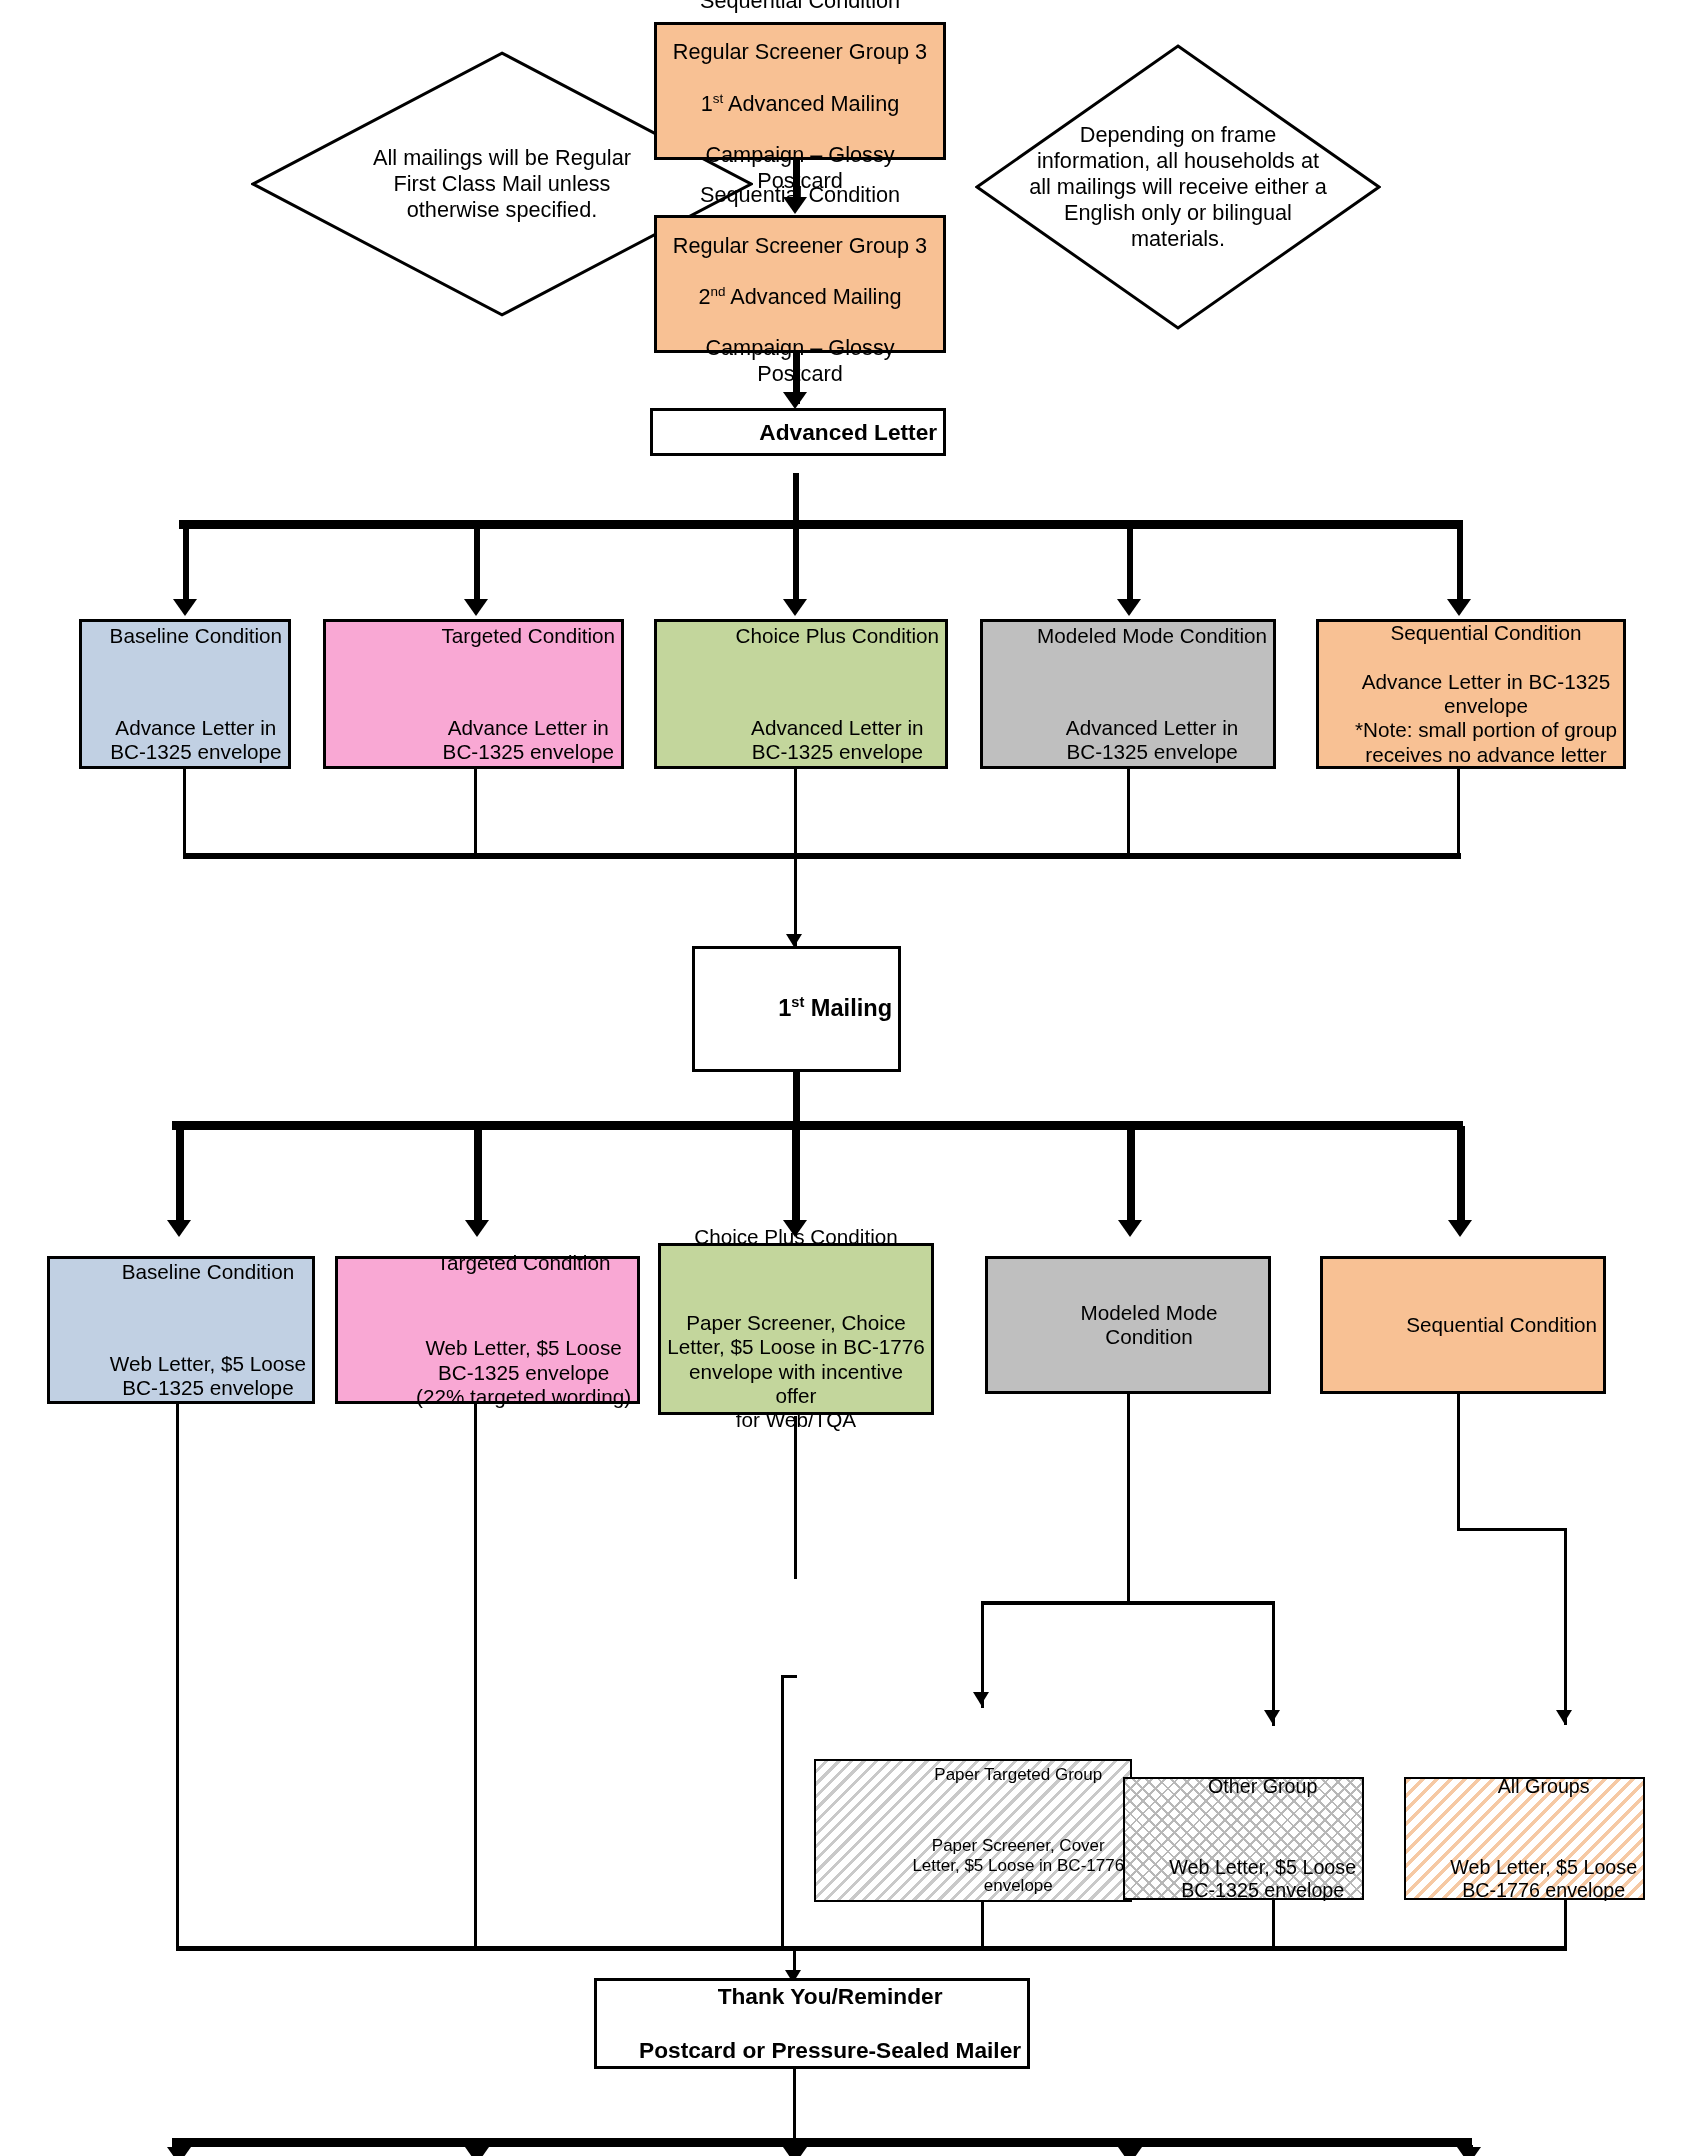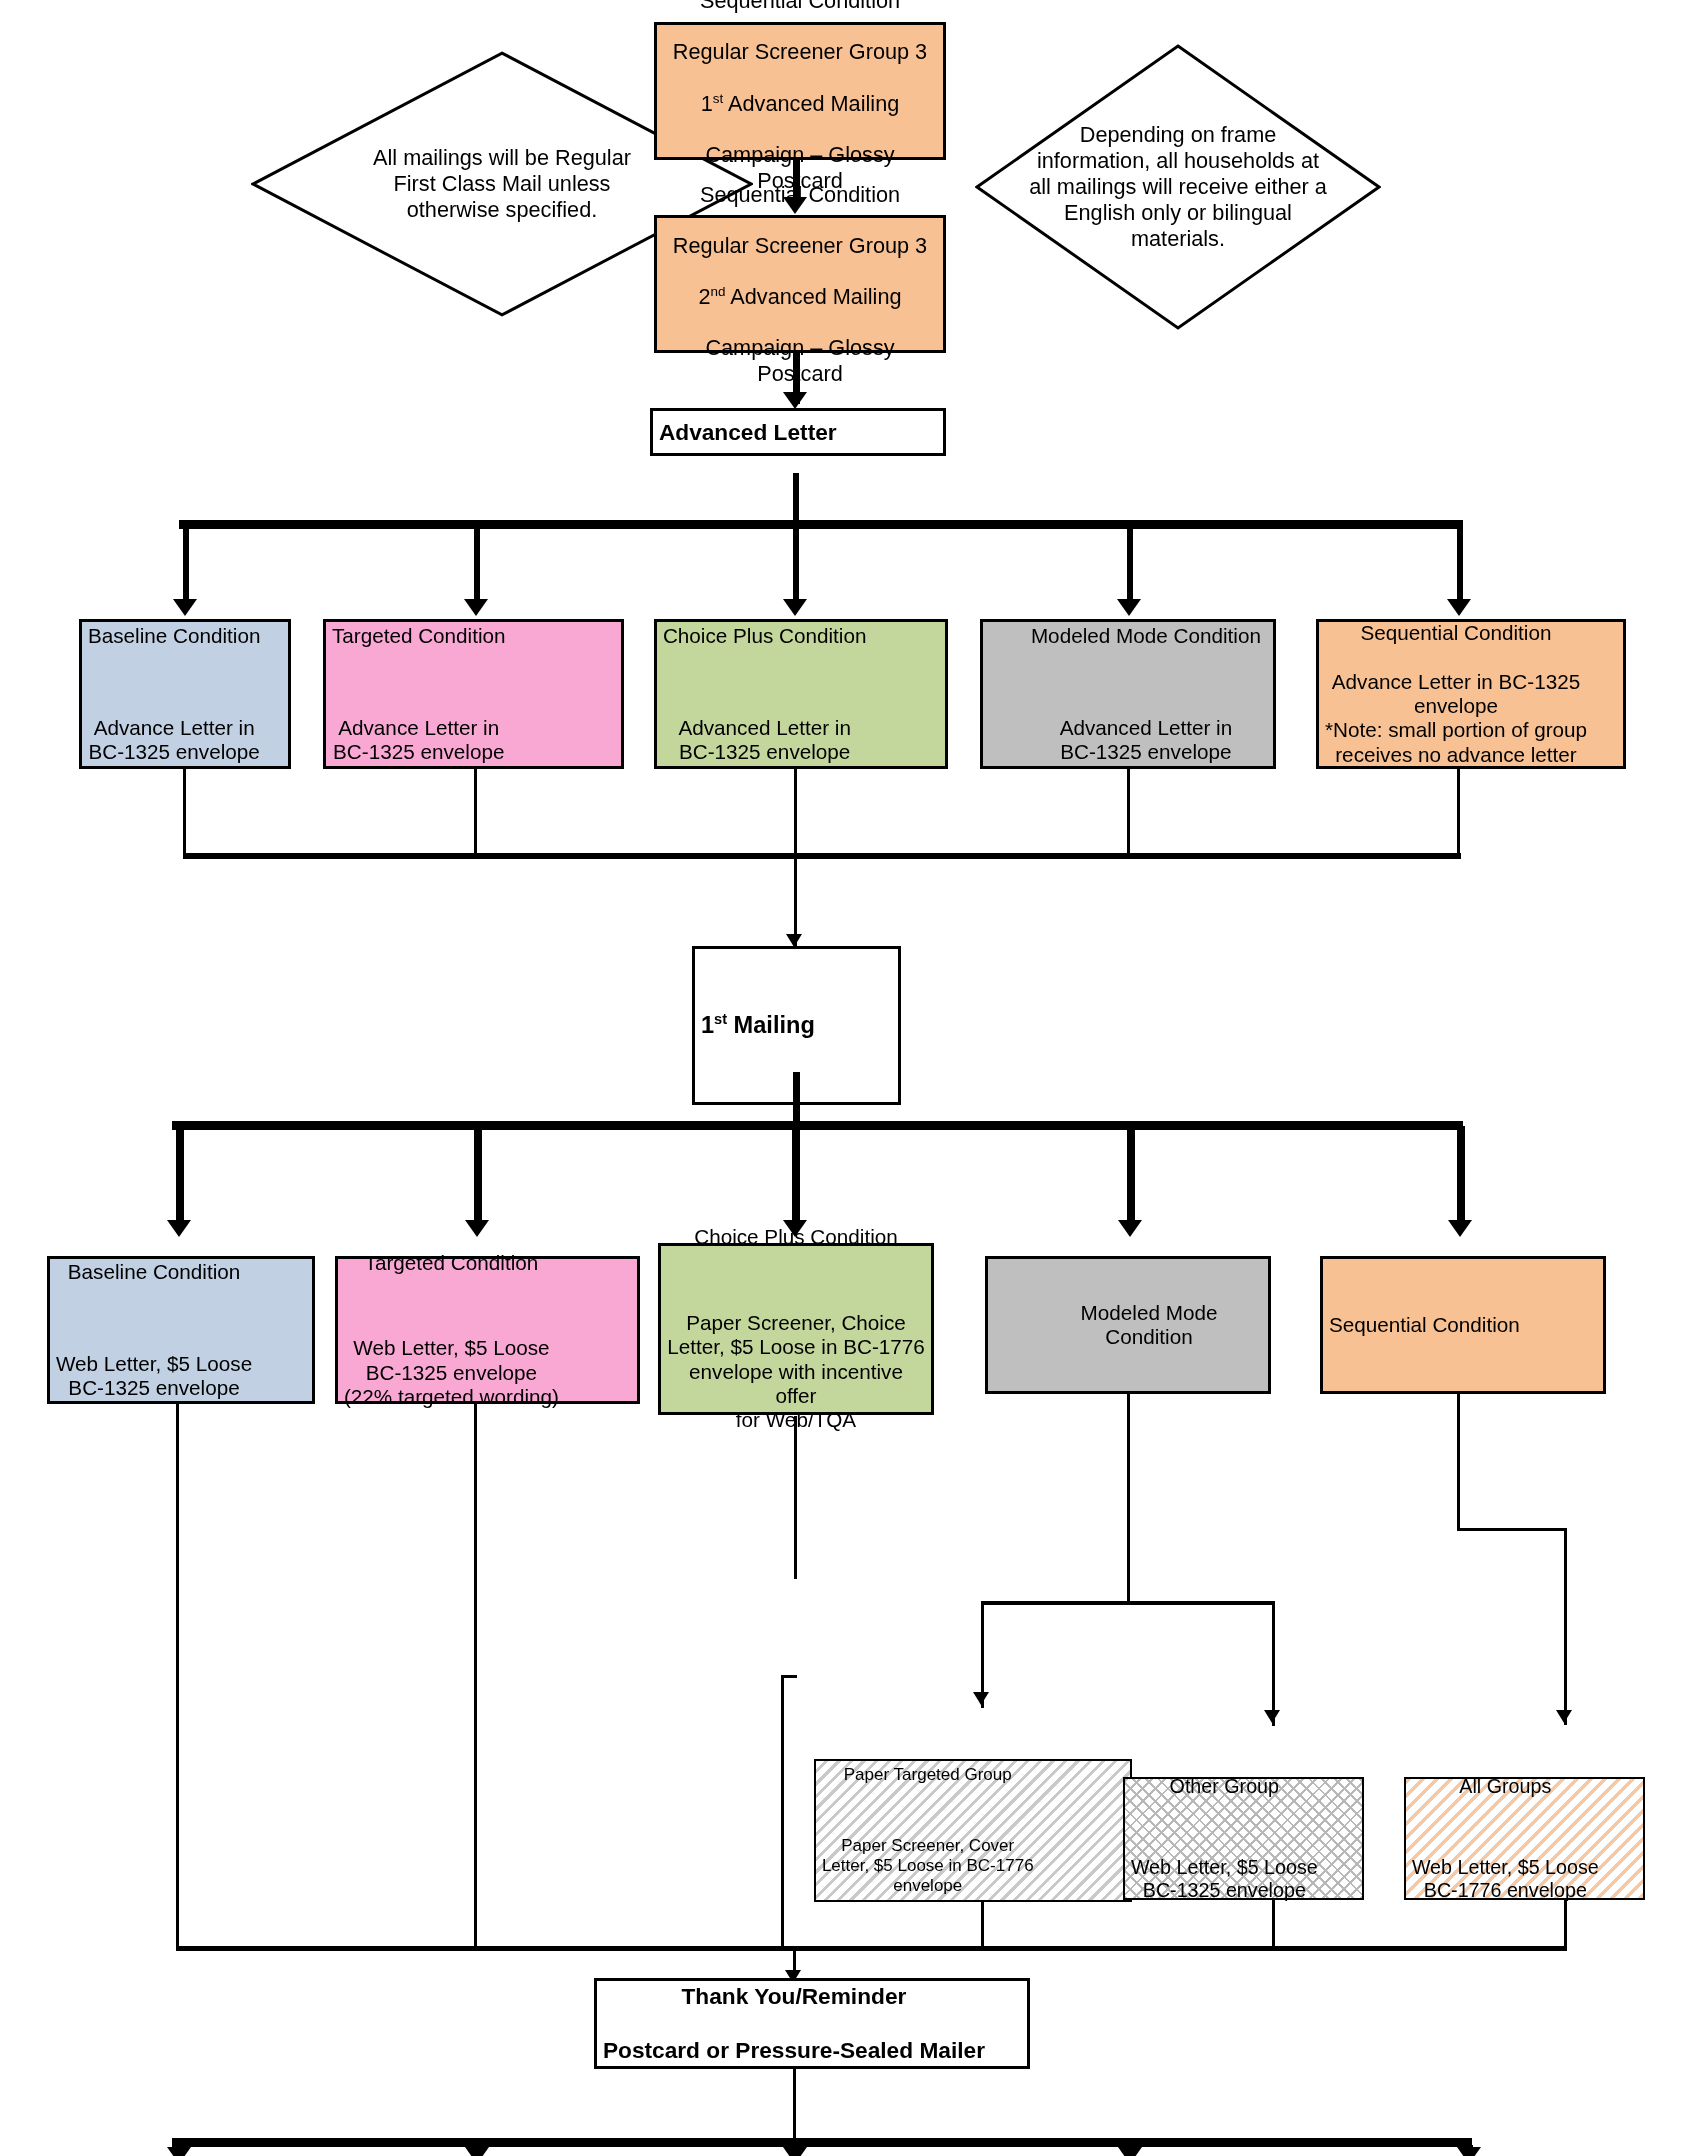--- a/index.html
+++ b/index.html
@@ -16,21 +16,21 @@
     overflow: hidden;
   }
 
   
   .node {
     position: absolute;
     box-sizing: border-box;
     border: 3px solid #000000;
     display: flex;
     align-items: center;
-    justify-content: flex-start;
+    justify-content: flex-end;
     text-align: center;
     color: #000000;
     line-height: 1.18;
   }
   .node .txt { padding: 2px 5.9px; white-space: pre-line; }
 
   .n-orange  { background: #f8c194; }
   .n-blue    { background: #c1d0e3; }
   .n-red     { background: #f9a8d4; }
   .n-green   { background: #c3d69c; }
@@ -219,21 +219,21 @@
   <div class="ln" style="left:474px; top:768px; width:3px; height:87px;"></div>
   <div class="ln" style="left:794px; top:768px; width:3px; height:87px;"></div>
   <div class="ln" style="left:1127px; top:768px; width:3px; height:87px;"></div>
   <div class="ln" style="left:1457px; top:768px; width:3px; height:87px;"></div>
 
   <div class="ln-thick" style="left:183px; top:853px; width:1278px; height:5.9px;"></div>
 
   <div class="ln" style="left:794px; top:859px; width:3px; height:87px;"></div>
   <div class="arrow-sm" style="left:786px; top:934px;"></div>
 
-  <div class="node n-white bold" style="left:692px; top:946px; width:209px; height:159px; font-size:23.6px;">
+  <div class="node n-white bold" style="left:692px; top:946px; width:209px; height:126px; font-size:23.6px;">
     <div class="txt"><span>1</span><sup>st</sup><span> Mailing</span></div>
   </div>
 
   <div class="ln" style="left:793px; top:1072px; width:6.9px; height:55px;"></div>
 
   <div class="ln-thick" style="left:172px; top:1121px; width:1291px; height:8.9px;"></div>
 
   <div class="ln" style="left:176px; top:1126px; width:7.9px; height:99px;"></div>
   <div class="arrow" style="left:167px; top:1220px;"></div>
 

